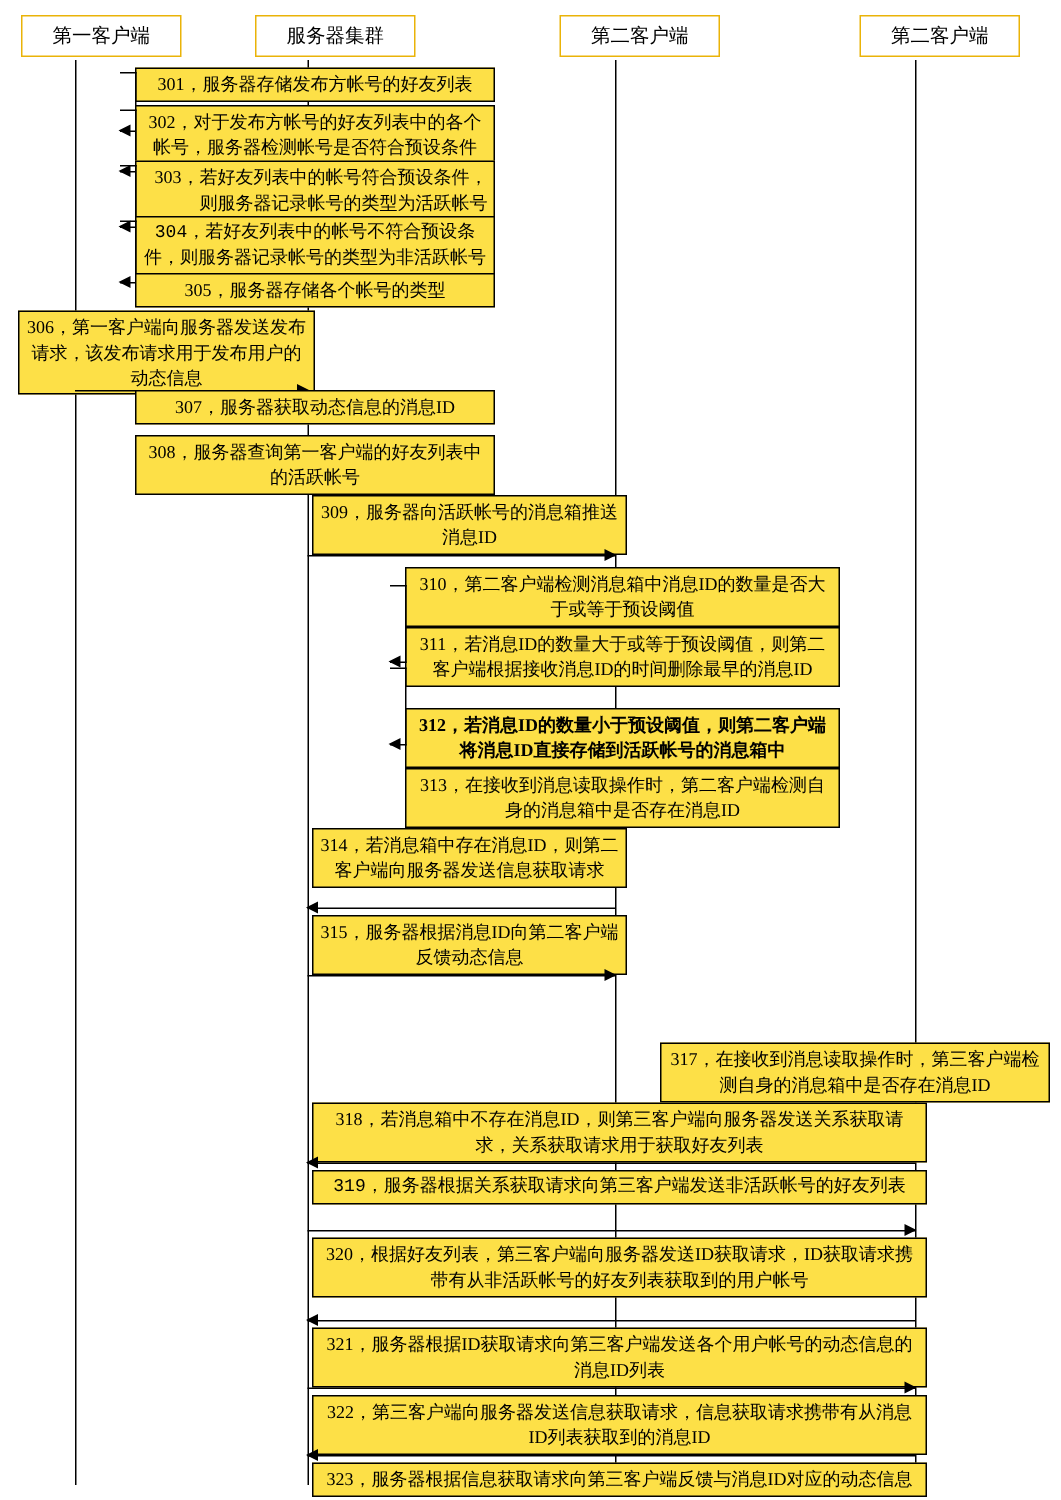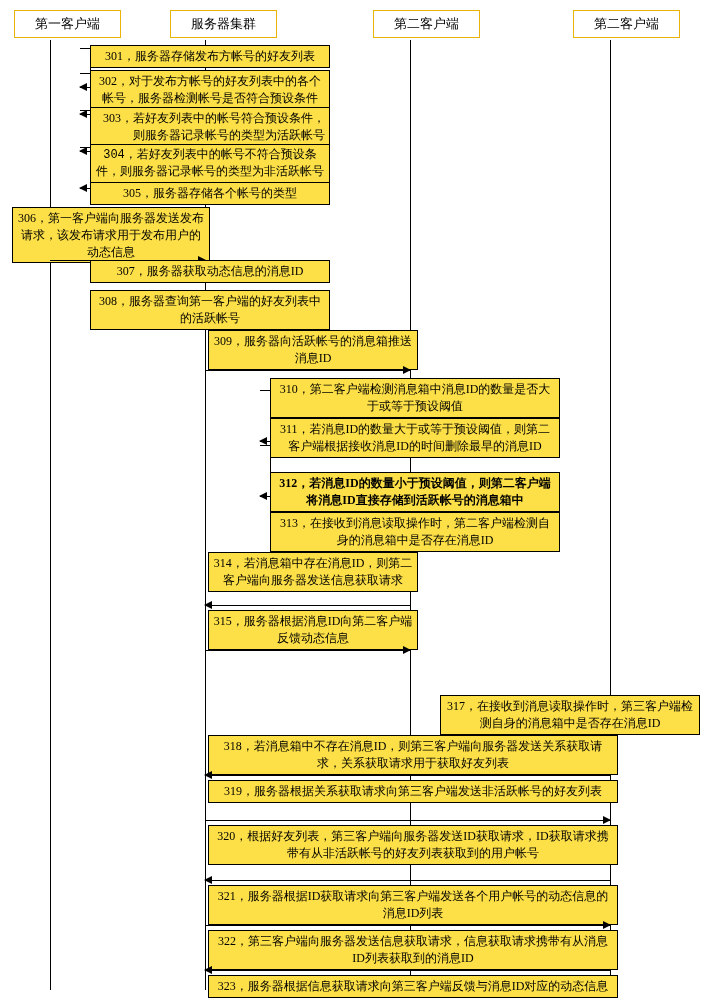--- a/index.html
+++ b/index.html
@@ -148,21 +148,21 @@
 
     <div class="msg" style="left:198px; top:570px; width:200px;">315，服务器根据消息ID向第二客户端反馈动态信息</div>
     <div class="arrow right" style="left:195px; top:610px; width:205px;"></div>
 
 
     <div class="msg" style="left:430px; top:655px; width:250px;">317，在接收到消息读取操作时，第三客户端检测自身的消息箱中是否存在消息ID</div>
 
     <div class="msg" style="left:198px; top:695px; width:400px;">318，若消息箱中不存在消息ID，则第三客户端向服务器发送关系获取请求，关系获取请求用于获取好友列表</div>
     <div class="arrow left" style="left:195px; top:735px; width:405px;"></div>
 
-    <div class="msg" style="left:198px; top:740px; width:400px;">319，服务器根据关系获取请求向第三客户端发送非活跃帐号的好友列表</div>
+    <div class="msg" style="left:198px; top:740px; width:400px;font-family:Liberation Mono, monospace;">319，服务器根据关系获取请求向第三客户端发送非活跃帐号的好友列表</div>
     <div class="arrow right" style="left:195px; top:780px; width:405px;"></div>
 
     <div class="msg" style="left:198px; top:785px; width:400px;">320，根据好友列表，第三客户端向服务器发送ID获取请求，ID获取请求携带有从非活跃帐号的好友列表获取到的用户帐号</div>
     <div class="arrow left" style="left:195px; top:840px; width:405px;"></div>
 
     <div class="msg" style="left:198px; top:845px; width:400px;">321，服务器根据ID获取请求向第三客户端发送各个用户帐号的动态信息的消息ID列表</div>
     <div class="arrow right" style="left:195px; top:885px; width:405px;"></div>
 
     <div class="msg" style="left:198px; top:890px; width:400px;">322，第三客户端向服务器发送信息获取请求，信息获取请求携带有从消息ID列表获取到的消息ID</div>
     <div class="arrow left" style="left:195px; top:930px; width:405px;"></div>

